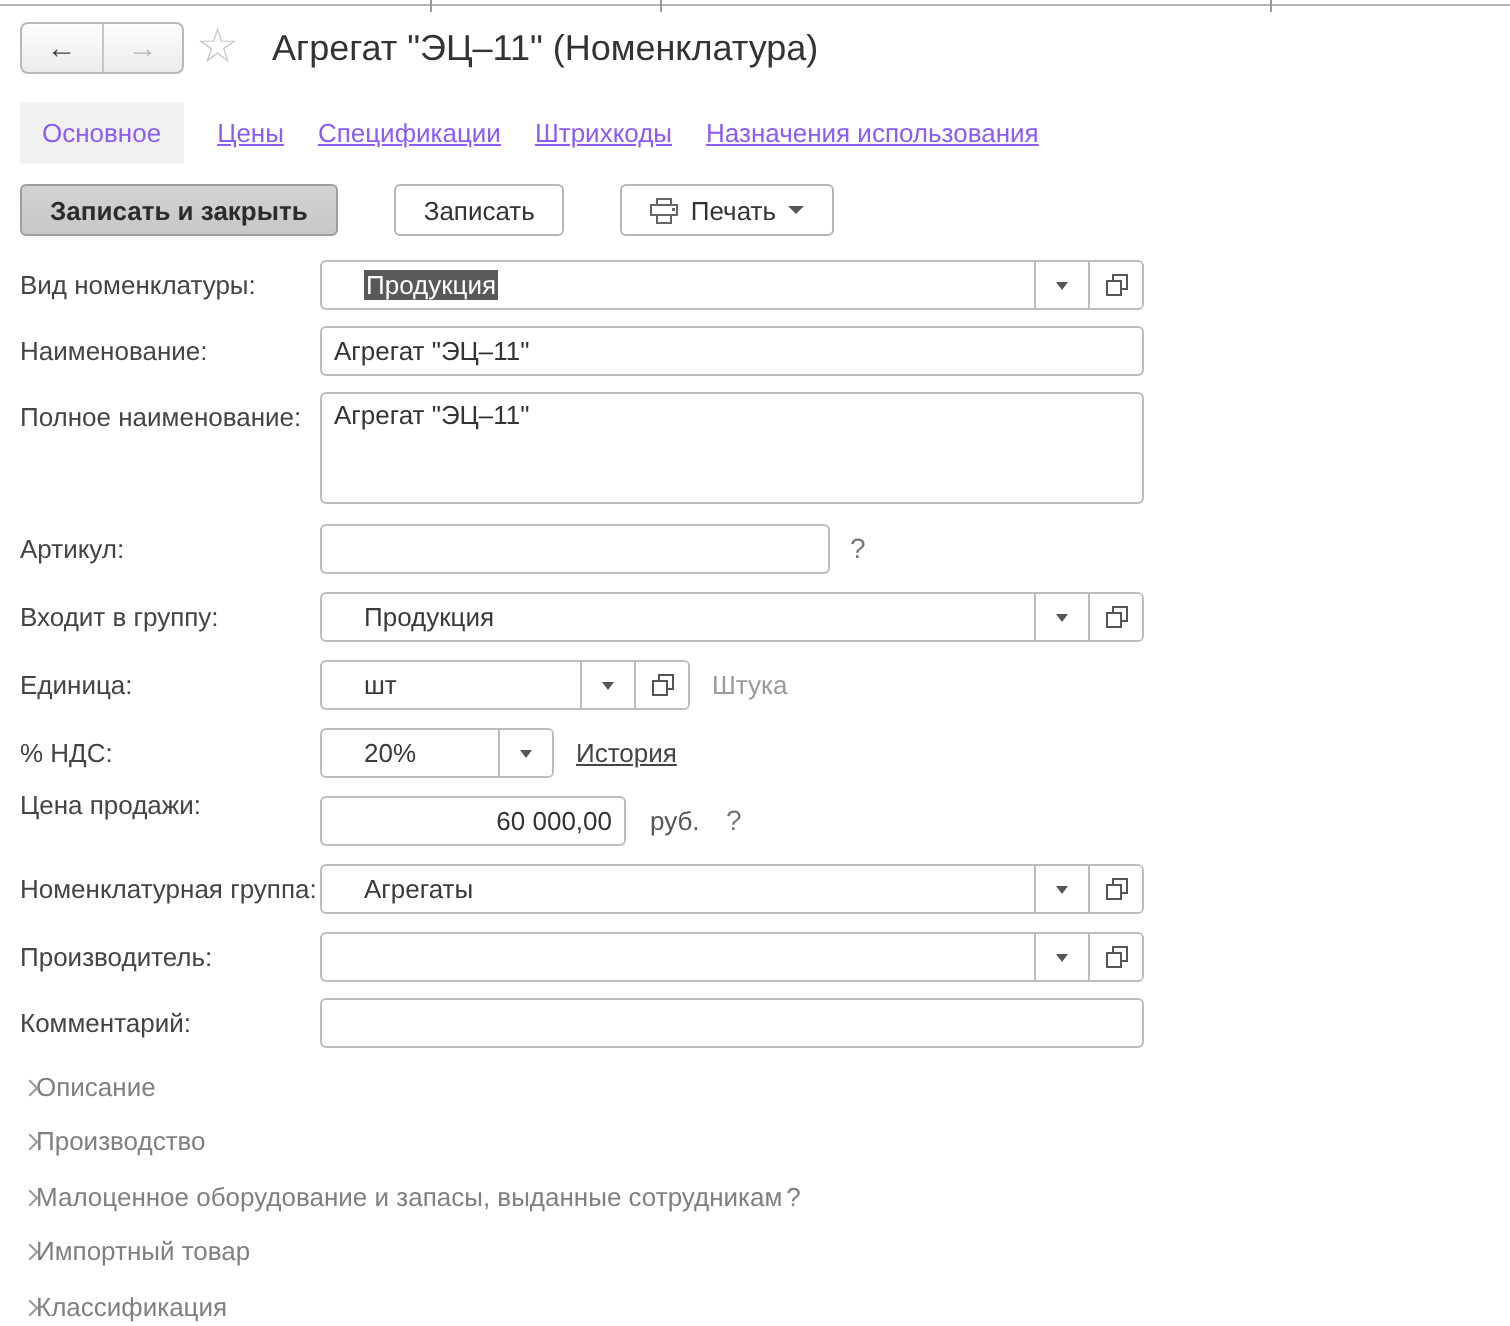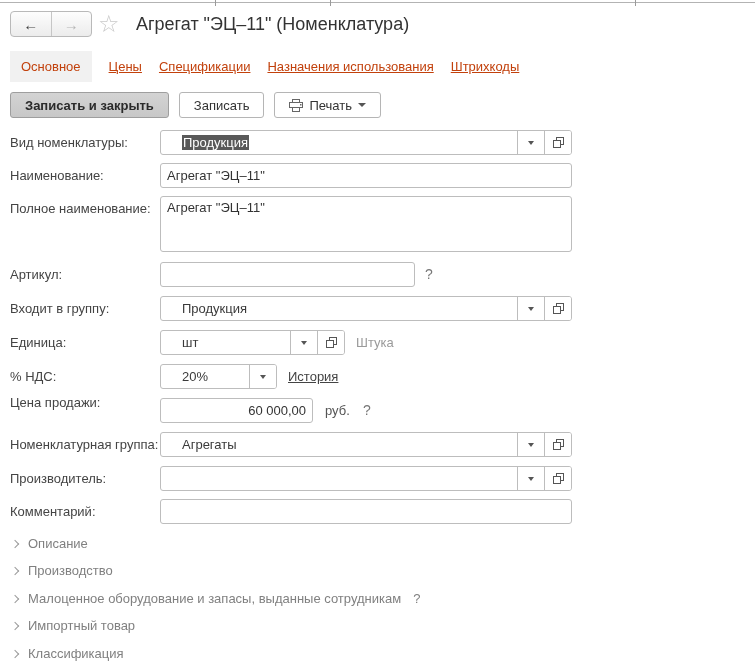--- a/index.html
+++ b/index.html
@@ -18,26 +18,26 @@
   .navseg .half { flex:1; display:flex; align-items:center; justify-content:center;
                   font-size:15px; cursor:pointer; }
   .navseg .half + .half { border-left:1px solid #c6c6c6; }
   .arrow-back { color:#3f3f3f; font-weight:bold; }
   .arrow-fwd  { color:#b5b5b5; font-weight:bold; }
   .star { position:absolute; left:98px; top:10px; font-size:24px; color:#c9c9c9; line-height:28px; }
   .title { position:absolute; left:136px; top:14px; font-size:18px; color:#333; white-space:nowrap; }
 
   
   .tabs { position:absolute; left:10px; top:51px; height:30px; display:flex; align-items:center; }
-  .tab { white-space:nowrap; color:#c2410c; cursor:pointer; }
+  .tab { white-space:nowrap; color:#8b5cf6; cursor:pointer; }
   .tab.link { text-decoration:underline; margin-left:17px; padding:8px 0; }
   .tab.active { background:#f1f1f1; padding:8px 11px; text-decoration:none; }
 
   
-  .toolbar { position:absolute; left:10px; top:92px; display:flex; gap:10px; }
+  .toolbar { position:absolute; left:10px; top:92px; display:flex; gap:28px; }
   .btn { height:26px; border-radius:3px; display:flex; align-items:center; gap:6px;
          padding:0 14px; font-size:13px; cursor:pointer; }
   .btn-primary { background:linear-gradient(#d3d3d3,#c7c7c7); border:1px solid #9e9e9e;
                  color:#2b2b2b; font-weight:bold; }
   .btn-plain { background:#fff; border:1px solid #b5b5b5; color:#333; }
   .caret-down { width:0; height:0; border-left:4px solid transparent; border-right:4px solid transparent;
                 border-top:4px solid #555; display:inline-block; }
 
   
   .lbl { position:absolute; left:10px; height:25px; line-height:25px; color:#444; white-space:nowrap; }
@@ -54,21 +54,21 @@
   .cbtn:last-child { border-radius:0 2px 2px 0; }
   .tri { width:0; height:0; border-left:3.5px solid transparent; border-right:3.5px solid transparent;
          border-top:4px solid #555; }
   .hint { position:absolute; height:25px; line-height:25px; color:#9a9a9a; white-space:nowrap; }
   .suffix { position:absolute; height:25px; line-height:25px; color:#555; white-space:nowrap; }
   .qmark { position:absolute; height:25px; line-height:25px; color:#777; font-size:14px; cursor:pointer; }
   .histlink { position:absolute; height:25px; line-height:25px; color:#444;
               text-decoration:underline; cursor:pointer; }
 
   
-  .section { position:absolute; left:12px; display:flex; align-items:center; gap:10px;
+  .section { position:absolute; left:12px; display:flex; align-items:center; gap:0;
              color:#808080; cursor:pointer; height:15px; }
   .chev { width:6px; height:6px; border-top:1.5px solid #9a9a9a; border-right:1.5px solid #9a9a9a;
           transform:rotate(45deg); flex:0 0 auto; }
   .section .q { color:#808080; margin-left:2px; }
 
   svg { display:block; }
 </style>
 </head>
 <body>
 
@@ -83,22 +83,22 @@
     <div class="half arrow-back">←</div>
     <div class="half arrow-fwd">→</div>
   </div>
   <div class="star">☆</div>
   <div class="title">Агрегат "ЭЦ–11" (Номенклатура)</div>
 
   <div class="tabs">
     <div class="tab active">Основное</div>
     <div class="tab link">Цены</div>
     <div class="tab link">Спецификации</div>
+    <div class="tab link">Штрихкоды</div>
     <div class="tab link">Назначения использования</div>
-    <div class="tab link">Штрихкоды</div>
   </div>
 
   <div class="toolbar">
     <button class="btn btn-primary">
       <span>Записать и закрыть</span>
     </button>
     <button class="btn btn-plain">
       <span>Записать</span>
     </button>
     <button class="btn btn-plain">

